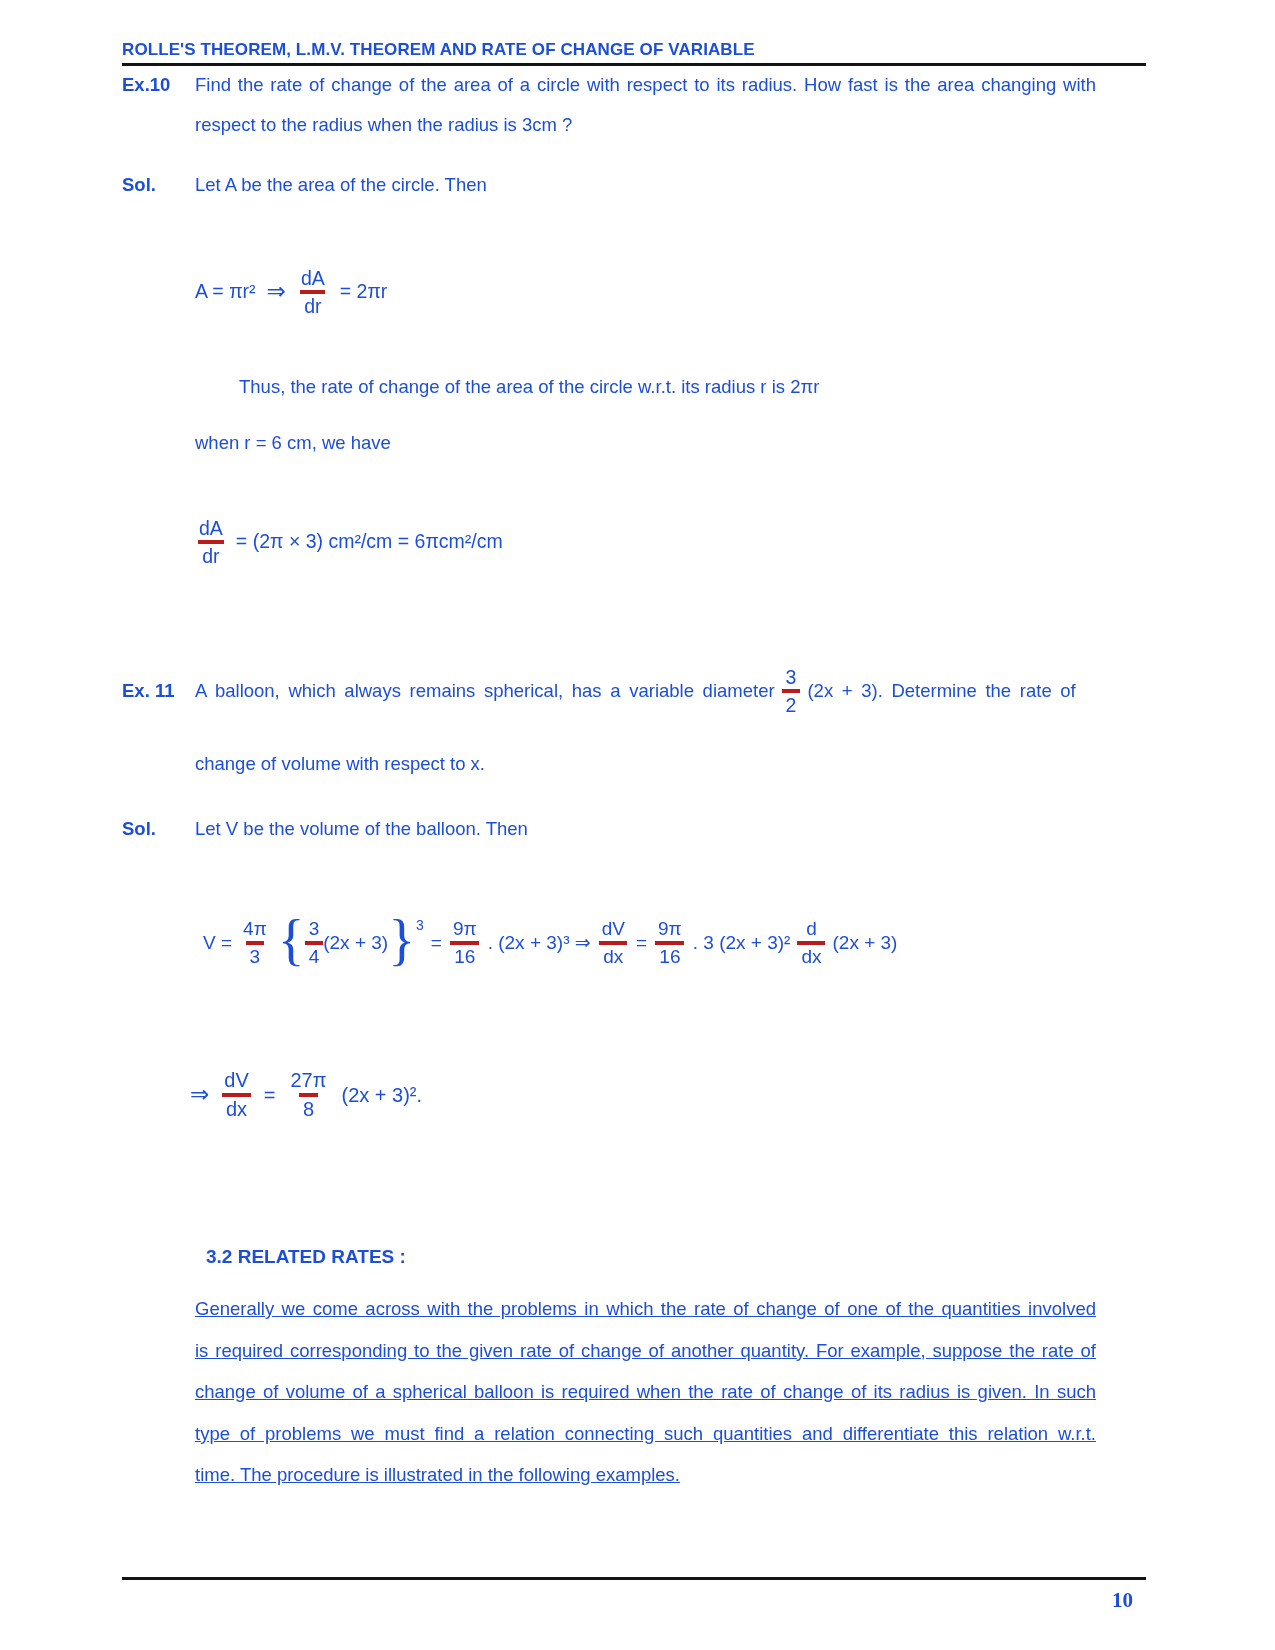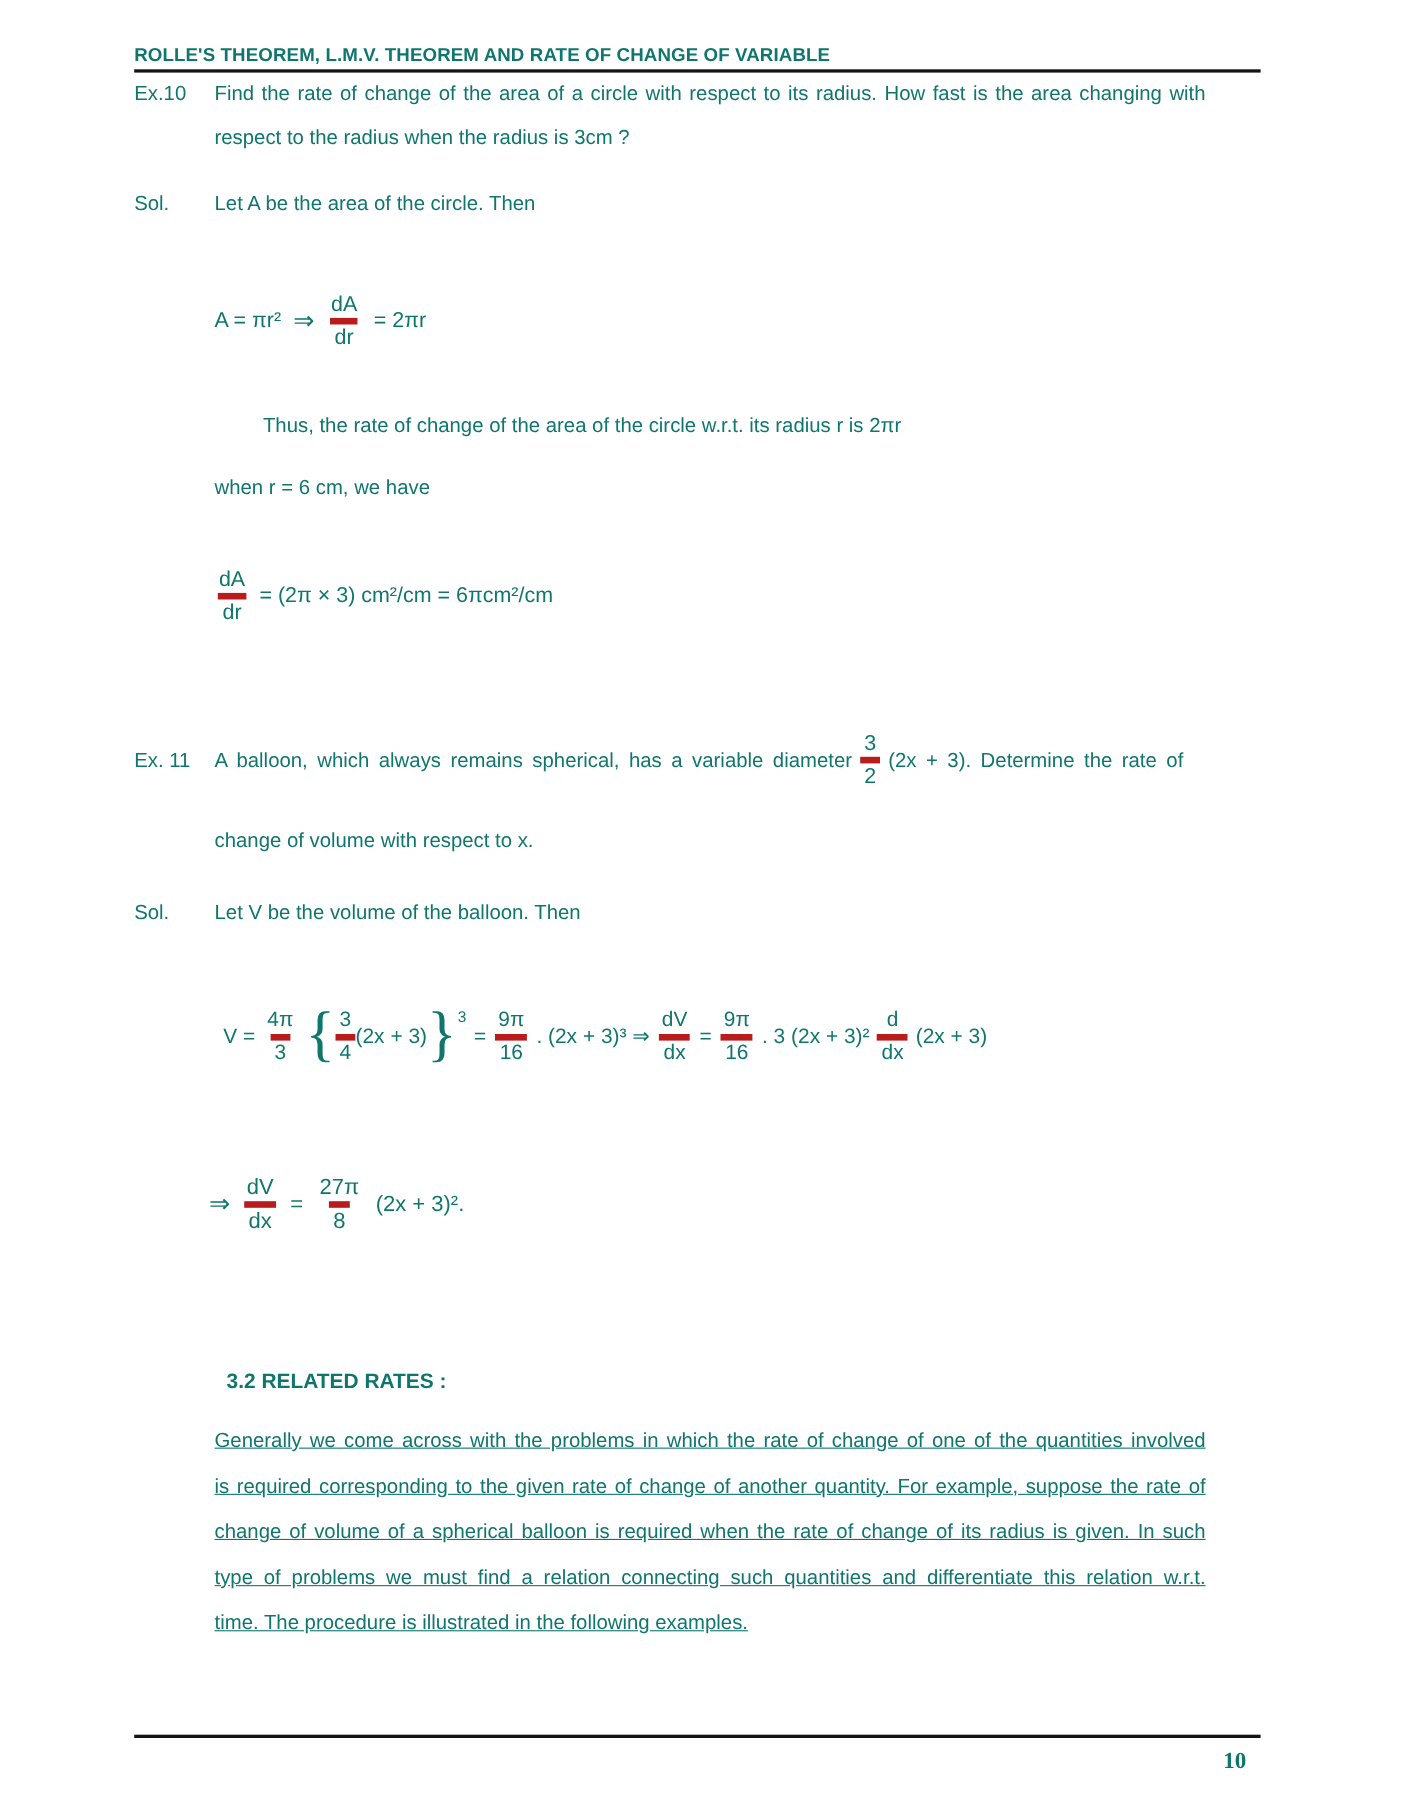--- a/index.html
+++ b/index.html
@@ -1,29 +1,29 @@
 <!DOCTYPE html>
 <html><head>
 <meta charset="utf-8">
 <style>
   html,body{margin:0;padding:0;background:#ffffff;}
   .page{
     position:relative;width:1275px;height:1650px;background:#ffffff;
-    color:#0f766e;font-family:"Liberation Sans","DejaVu Sans",sans-serif;
+    color:#1d4ed8;font-family:"Liberation Sans","DejaVu Sans",sans-serif;
     font-size:18.5px;line-height:1.2;overflow:hidden;
   }
   .abs{position:absolute;}
-  .b{font-weight:400;text-align:center;}
+  .b{font-weight:700;text-align:center;}
   .rule{background:#141414;}
   .jline{text-align:justify;text-align-last:justify;}
   .vcenter{display:flex;align-items:center;}
   .eq{display:flex;align-items:center;gap:9px;font-size:19.5px;white-space:nowrap;}
   .frac{display:inline-flex;flex-direction:column;align-items:center;line-height:1.25;text-align:center;}
   .frac .num,.frac .den{padding:0 4px;}
-  .frac .den{border-top:6px solid #b91c1c;}
+  .frac .den{border-top:4px solid #b91c1c;}
   .arrow{font-size:23px;}
   .brace-group{display:inline-flex;align-items:center;}
   .brace{font-family:"Liberation Serif","DejaVu Serif",serif;font-size:56px;font-weight:400;line-height:0.9;transform:translateY(-3px);}
   .exp{font-size:14px;align-self:flex-start;margin:0 0 0 1px;}
   .header-title{font-size:17px;font-weight:700;letter-spacing:0.1px;white-space:nowrap;}
   .heading32{font-size:19px;font-weight:700;}
   .para-line{line-height:41.5px;height:41.5px;}
   .pagenum{font-family:"Liberation Serif","DejaVu Serif",serif;font-weight:700;font-size:21px;}
 </style>
 </head>

